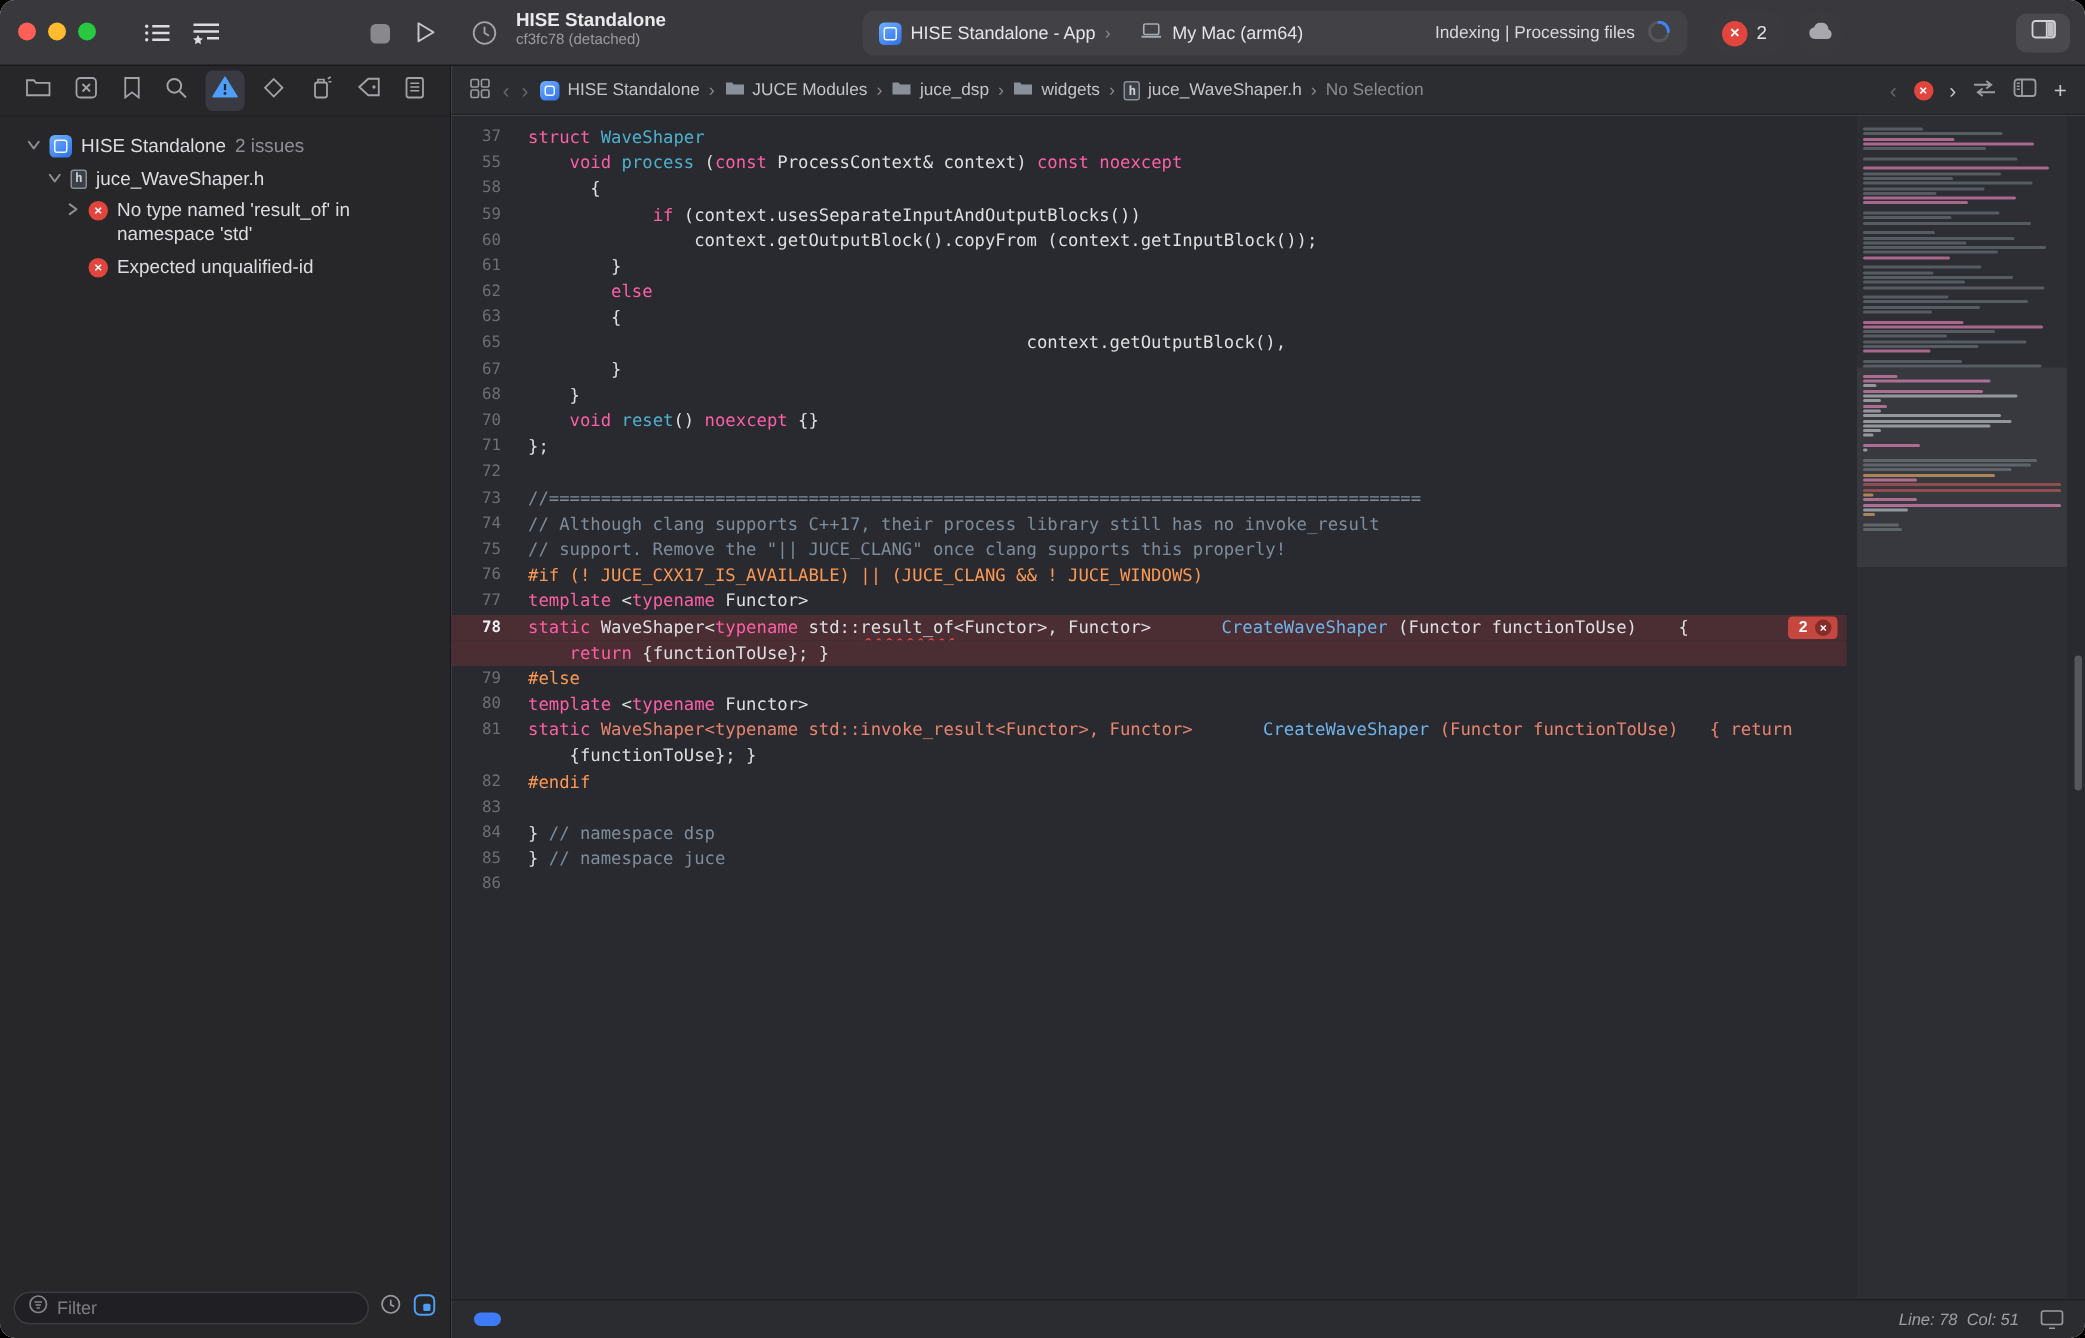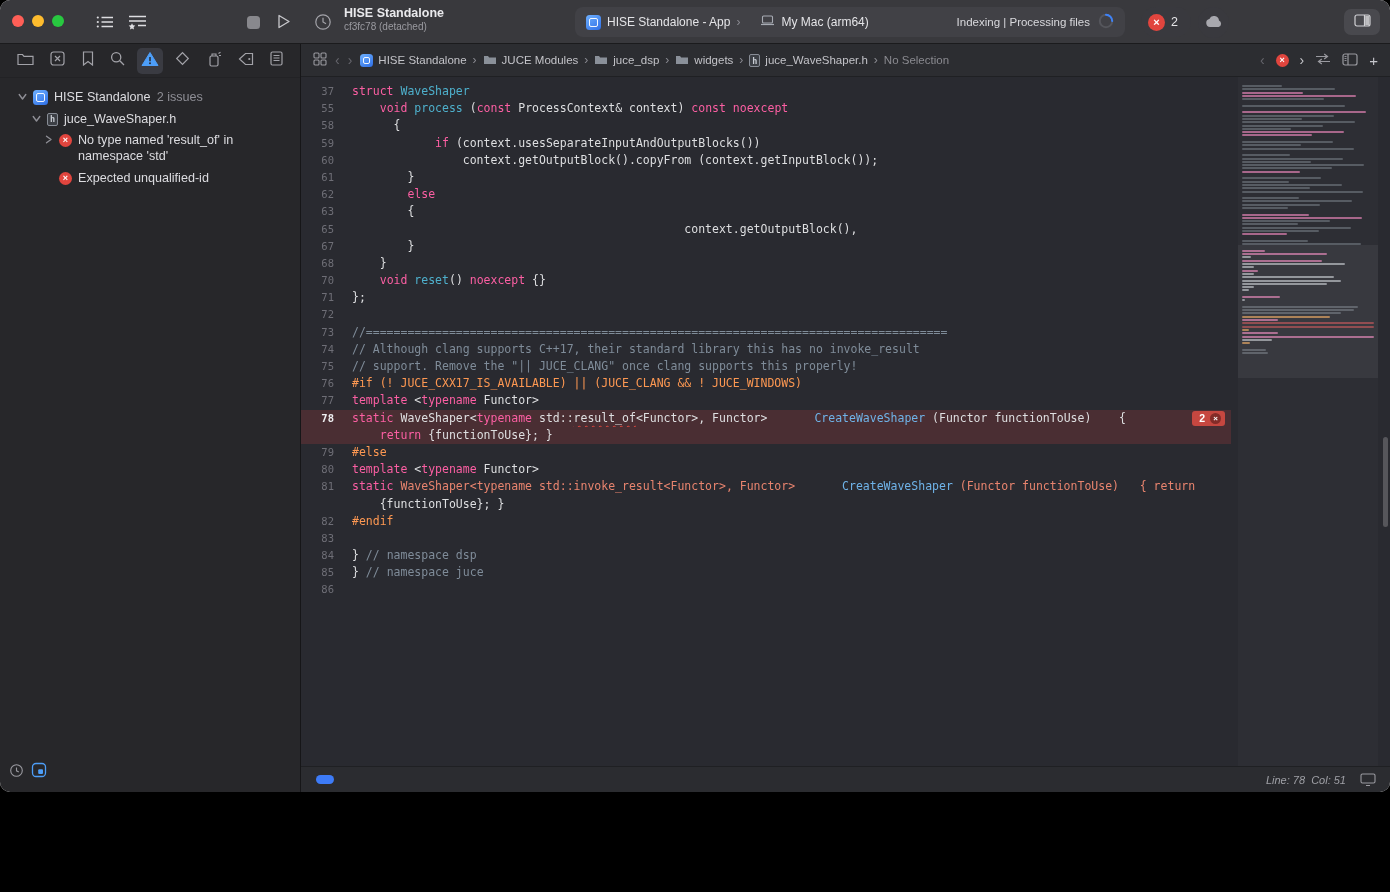--- a/index.html
+++ b/index.html
@@ -1,17 +1,17 @@
 <!DOCTYPE html>
 <html><head>
 <meta charset="utf-8">
 <style>
   *{margin:0;padding:0;box-sizing:border-box;}
   html,body{width:1390px;height:892px;background:#000;overflow:hidden;}
-  .window{width:1390px;height:792px;background:#ffffff;border-radius:10px;overflow:hidden;
+  .window{width:1390px;height:892px;background:#ffffff;border-radius:10px;overflow:hidden;
           display:flex;flex-direction:column;font-family:"Liberation Sans",sans-serif;color:#DFDFE2;}
 
   
   .toolbar{position:relative;flex:0 0 44px;background:#39393D;border-bottom:1px solid #1B1B1D;}
   .tl{position:absolute;top:15px;width:12px;height:12px;border-radius:50%;}
   .abs{position:absolute;}
   .scheme-title{font-size:12.5px;font-weight:bold;color:#E9E9EC;}
   .scheme-sub{font-size:10px;color:#9A9AA0;margin-top:1px;}
   .dest-pill{left:575px;top:7px;width:550px;height:30px;background:#414146;border-radius:8px;
              display:flex;align-items:center;padding:0 11px;gap:6px;font-size:12px;color:#E4E4E7;}
@@ -64,21 +64,21 @@
   .crumbs{display:flex;align-items:center;gap:6px;}
   .crumb{display:flex;align-items:center;gap:5px;}
   .jr{margin-left:auto;display:flex;align-items:center;gap:11px;}
   .chev{font-size:14px;color:#66666D;line-height:1;}
   .chev.lit{color:#C6C6CB;}
   .plus{font-size:15px;color:#C6C6CB;line-height:1;}
 
   .editor{position:relative;flex:1;background:#292A30;min-height:0;
           font-family:"DejaVu Sans Mono",monospace;font-size:11.5px;}
   .code{position:absolute;left:0;top:6px;right:159px;}
-  .crow{position:relative;display:flex;height:17.2px;line-height:17.2px;white-space:pre;}
+  .crow{position:relative;display:flex;height:17.2px;line-height:17.2px;white-space:pre;align-items:flex-end;}
   .crow.err{background:#4A2E33;}
   .gut{flex:0 0 46px;text-align:right;padding-right:13px;color:#6E6E76;font-size:10.5px;}
   .crow.err .gut{color:#EDEDF0;font-weight:bold;}
   .ct{flex:1;overflow:hidden;padding-left:5px;}
   .tk-k{color:#FC5FA3;font-weight:normal;}
   .tk-t{color:#4EB0CC;}
   .tk-f{color:#6FB3E8;margin-left:40px;}
   .tk-m{color:#67B7A4;}
   .tk-p{color:#DEDFE1;}
   .tk-c{color:#7F8C99;}
@@ -266,20 +266,27 @@
             <span class="errico" style="margin-top: 1px;">×</span>
             <span class="issue-text">No type named 'result_of' in namespace 'std'</span>
           </div>
           <div class="trow" style="padding-left: 59px;">
             <span class="errico" style="margin-top: 1px;">×</span>
             <span class="issue-text">Expected unqualified-id</span>
           </div>
         </div>
 
       <div class="filterbar">
+        <div class="filter-field">
+          <span><svg width="13" height="13">
+                <circle cx="6.5" cy="6.5" r="5.5" fill="none" stroke="#85858C" stroke-width="1.1"></circle>
+                <path d="M4 5h5M4.7 7h3.6M5.4 9h2.2" stroke="#85858C" stroke-width="1"></path>
+              </svg></span>
+          <input type="text" placeholder="Filter" style="">
+        </div>
         <span><svg width="15" height="15">
               <circle cx="7.5" cy="7.5" r="5.8" fill="none" stroke="#9A9AA0" stroke-width="1.1"></circle>
               <path d="M7.5 4.5V7.8L9.8 9" stroke="#9A9AA0" stroke-width="1.1" fill="none"></path>
             </svg></span>
         <span><svg width="16" height="16">
               <rect x="1.5" y="1.5" width="13" height="13" rx="3.5" fill="none" stroke="#4D9EF8" stroke-width="1.3"></rect>
               <rect x="7.2" y="7.2" width="4.8" height="4.8" rx="1" fill="#4D9EF8"></rect>
             </svg></span>
       </div>
     </aside>
@@ -357,21 +364,21 @@
             <div class="crow"><span class="gut">61</span><span class="ct"><span class="tk-p">        }</span></span></div>
             <div class="crow"><span class="gut">62</span><span class="ct"><span class="tk-p">        </span><span class="tk-k">else</span></span></div>
             <div class="crow"><span class="gut">63</span><span class="ct"><span class="tk-p">        {</span></span></div>
             <div class="crow"><span class="gut">65</span><span class="ct"><span class="tk-p">                                                context.getOutputBlock(),</span></span></div>
             <div class="crow"><span class="gut">67</span><span class="ct"><span class="tk-p">        }</span></span></div>
             <div class="crow"><span class="gut">68</span><span class="ct"><span class="tk-p">    }</span></span></div>
             <div class="crow"><span class="gut">70</span><span class="ct"><span class="tk-p">    </span><span class="tk-k">void </span><span class="tk-t">reset</span><span class="tk-p">() </span><span class="tk-k">noexcept</span><span class="tk-p"> {}</span></span></div>
             <div class="crow"><span class="gut">71</span><span class="ct"><span class="tk-p">};</span></span></div>
             <div class="crow"><span class="gut">72</span><span class="ct"></span></div>
             <div class="crow"><span class="gut">73</span><span class="ct"><span class="tk-c">//====================================================================================</span></span></div>
-            <div class="crow"><span class="gut">74</span><span class="ct"><span class="tk-c">// Although clang supports C++17, their standard library this has no invoke_result</span></span></div>
+            <div class="crow"><span class="gut">74</span><span class="ct"><span class="tk-c">// Although clang supports C++17, their process library still has no invoke_result</span></span></div>
             <div class="crow"><span class="gut">75</span><span class="ct"><span class="tk-c">// support. Remove the "|| JUCE_CLANG" once clang supports this properly!</span></span></div>
             <div class="crow"><span class="gut">76</span><span class="ct"><span class="tk-d">#if (! JUCE_CXX17_IS_AVAILABLE) || (JUCE_CLANG &amp;&amp; ! JUCE_WINDOWS)</span></span></div>
             <div class="crow"><span class="gut">77</span><span class="ct"><span class="tk-k">template</span><span class="tk-p"> &lt;</span><span class="tk-k">typename</span><span class="tk-p"> Functor&gt;</span></span></div>
             <div class="crow err"><span class="gut">78</span><span class="ct"><span class="tk-k">static</span><span class="tk-p"> WaveShaper&lt;</span><span class="tk-k">typename</span><span class="tk-p"> std::</span><span class="tk-e">result_of</span><span class="tk-p">&lt;Functor&gt;, Functor&gt; </span><span class="tk-f">CreateWaveShaper</span><span class="tk-p"> (Functor functionToUse)    {</span></span><span class="lbadge"><span>2</span><span class="lbx">×</span></span></div>
             <div class="crow err"><span class="gut"></span><span class="ct"><span class="tk-p">    </span><span class="tk-k">return</span><span class="tk-p"> {functionToUse}; }</span></span></div>
             <div class="crow"><span class="gut">79</span><span class="ct"><span class="tk-d">#else</span></span></div>
             <div class="crow"><span class="gut">80</span><span class="ct"><span class="tk-k">template</span><span class="tk-p"> &lt;</span><span class="tk-k">typename</span><span class="tk-p"> Functor&gt;</span></span></div>
             <div class="crow"><span class="gut">81</span><span class="ct"><span class="tk-k">static</span><span class="tk-s"> WaveShaper&lt;typename std::invoke_result&lt;Functor&gt;, Functor&gt; </span><span class="tk-f">CreateWaveShaper</span><span class="tk-s"> (Functor functionToUse)   { return</span></span></div>
             <div class="crow"><span class="gut"></span><span class="ct"><span class="tk-p">    {functionToUse}; }</span></span></div>
             <div class="crow"><span class="gut">82</span><span class="ct"><span class="tk-d">#endif</span></span></div>

